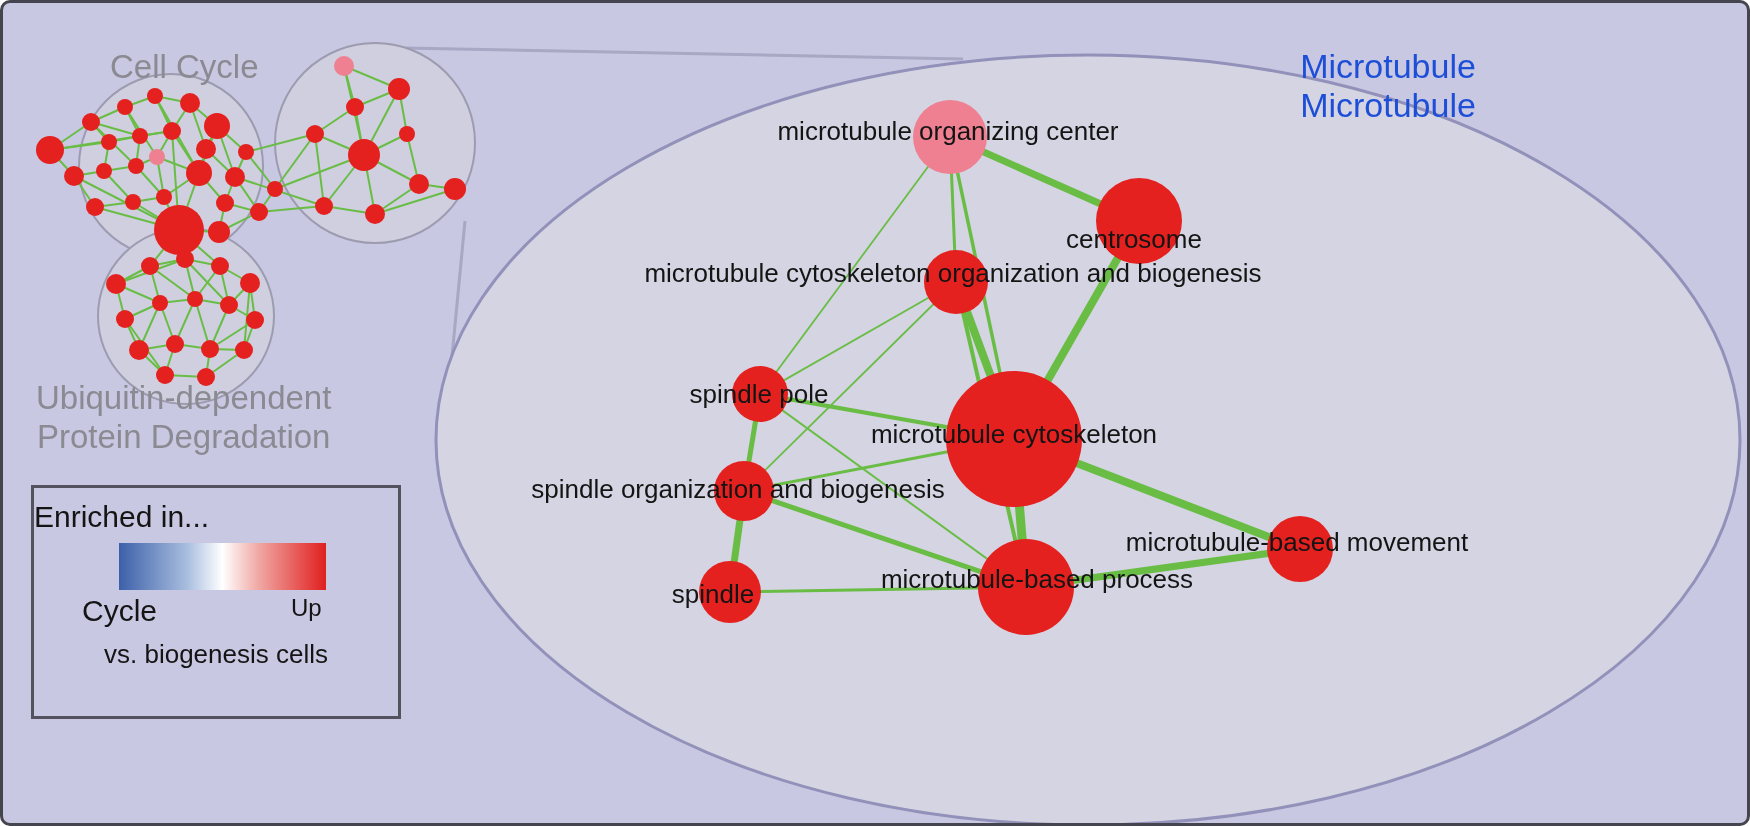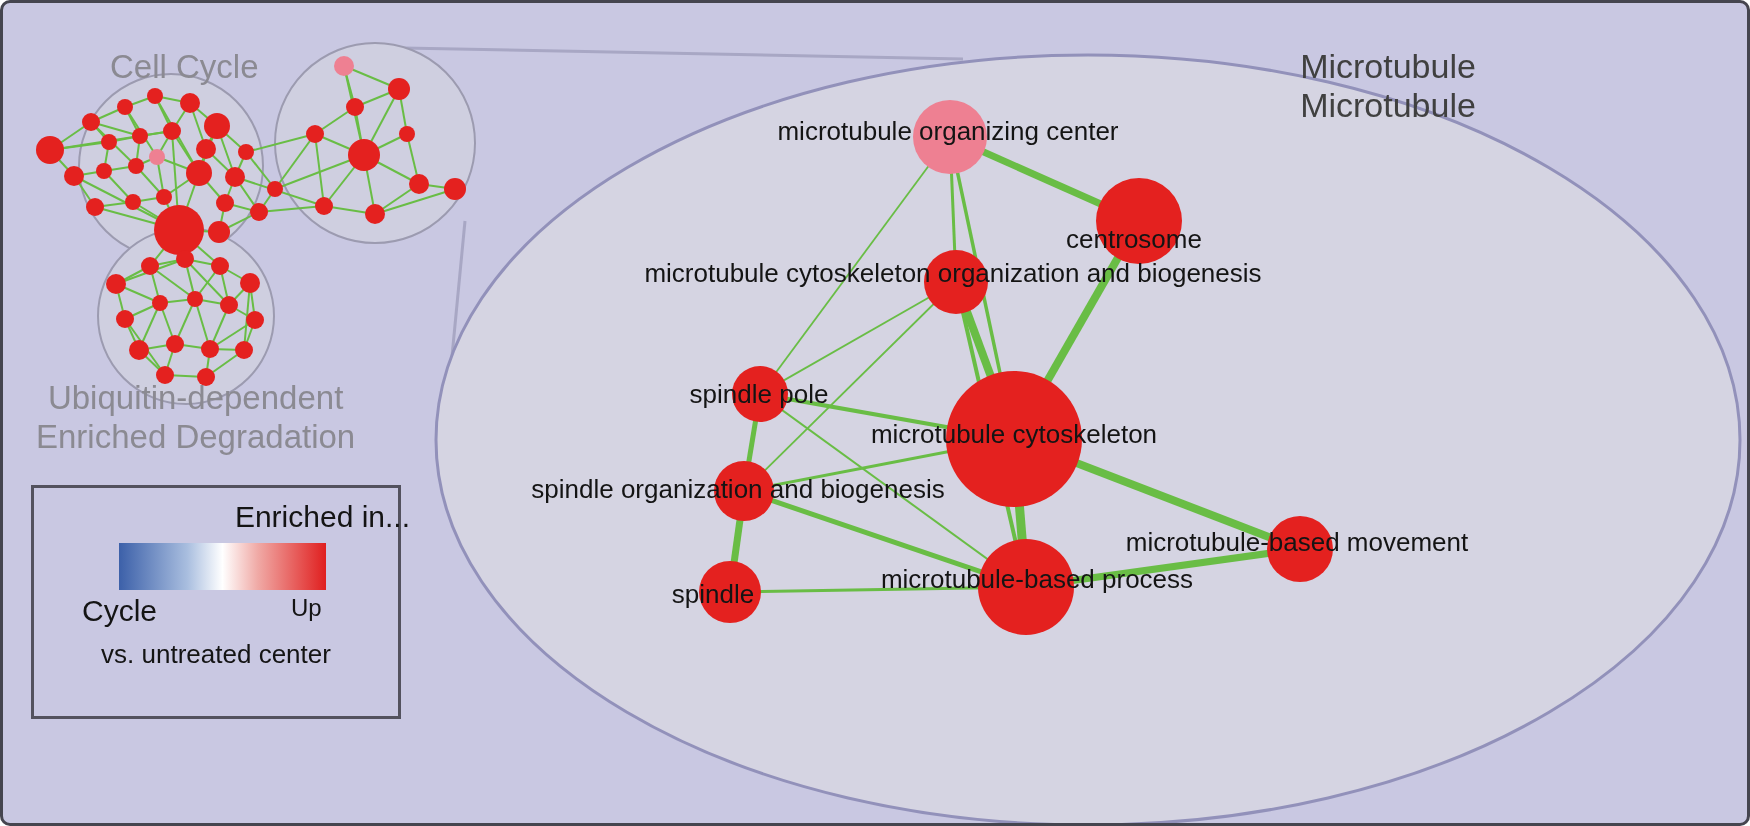--- a/index.html
+++ b/index.html
@@ -3,26 +3,26 @@
 <meta charset="utf-8">
 <style>
   html,body{margin:0;padding:0;background:#ffffff;font-family:"Liberation Sans",sans-serif;}
   .canvas{
     position:relative;width:1750px;height:826px;box-sizing:border-box;
     background:#c9c8e2;border:3px solid #45454f;border-radius:10px;overflow:hidden;
   }
   .canvas svg{position:absolute;left:0;top:0;}
   .overlay{position:absolute;white-space:nowrap;}
   .gray-label{color:#8b8a92;font-size:33px;line-height:1.18;text-align:center;}
-  .title-label{color:#404040;font-size:34px;line-height:1.15;text-align:center;}
+  .title-label{color:#1d4ed8;font-size:34px;line-height:1.15;text-align:center;}
   .legend{
     position:absolute;left:28px;top:482px;width:370px;height:234px;box-sizing:border-box;
     border:3px solid #53525e;background:transparent;
   }
-  .legend-title{position:absolute;left:12px;top:12px;width:100%;text-align:right;font-size:30px;color:#141414;}
+  .legend-title{position:absolute;left:0;top:12px;width:100%;text-align:left;font-size:30px;color:#141414;}
   .legend-bar{position:absolute;left:85px;top:55px;width:207px;height:47px;}
   .legend-down{position:absolute;left:48px;top:106px;font-size:30px;color:#141414;}
   .legend-up{position:absolute;left:257px;top:106px;font-size:24px;color:#141414;}
   .legend-cap{position:absolute;left:0;top:150px;width:100%;text-align:center;font-size:26px;line-height:1.25;color:#141414;}
 </style>
 </head>
 <body>
 
 <div class="canvas">
 
@@ -240,31 +240,31 @@
       <text x="735" y="488" text-anchor="middle" dominant-baseline="middle" fill="#141414" font-size="26" font-family="&quot;Liberation Sans&quot;, sans-serif">spindle organization and biogenesis</text>
       <text x="1294" y="541" text-anchor="middle" dominant-baseline="middle" fill="#141414" font-size="26" font-family="&quot;Liberation Sans&quot;, sans-serif">microtubule-based movement</text>
       <text x="1034" y="578" text-anchor="middle" dominant-baseline="middle" fill="#141414" font-size="26" font-family="&quot;Liberation Sans&quot;, sans-serif">microtubule-based process</text>
       <text x="710" y="593" text-anchor="middle" dominant-baseline="middle" fill="#141414" font-size="26" font-family="&quot;Liberation Sans&quot;, sans-serif">spindle</text>
     </svg>
 
   <div class="overlay gray-label" style="left:107px;top:45px;">Cell Cycle</div>
 
   <div class="overlay gray-label" style="left:33px;top:376px;">
     <div>Ubiquitin-dependent</div>
-    <div>Enriched Degradation</div>
+    <div>Protein Degradation</div>
   </div>
 
   <div class="overlay title-label" style="left:1245px;top:44px;width:280px;">
     <div>Microtubule</div>
     <div>Microtubule</div>
   </div>
 
   <div class="legend">
     <div class="legend-title">Enriched in...</div>
     <div class="legend-bar" style="background: linear-gradient(to right, rgb(60, 96, 169) 0%, rgb(169, 190, 223) 33%, rgb(255, 255, 255) 50%, rgb(240, 170, 166) 67%, rgb(224, 31, 31) 100%);"></div>
     <div class="legend-down">Cycle</div>
     <div class="legend-up">Up</div>
     <div class="legend-cap">
-      <div>vs. untreated center</div>
+      <div>vs. biogenesis cells</div>
     </div>
   </div>
 
 </div>
 
 </body></html>

